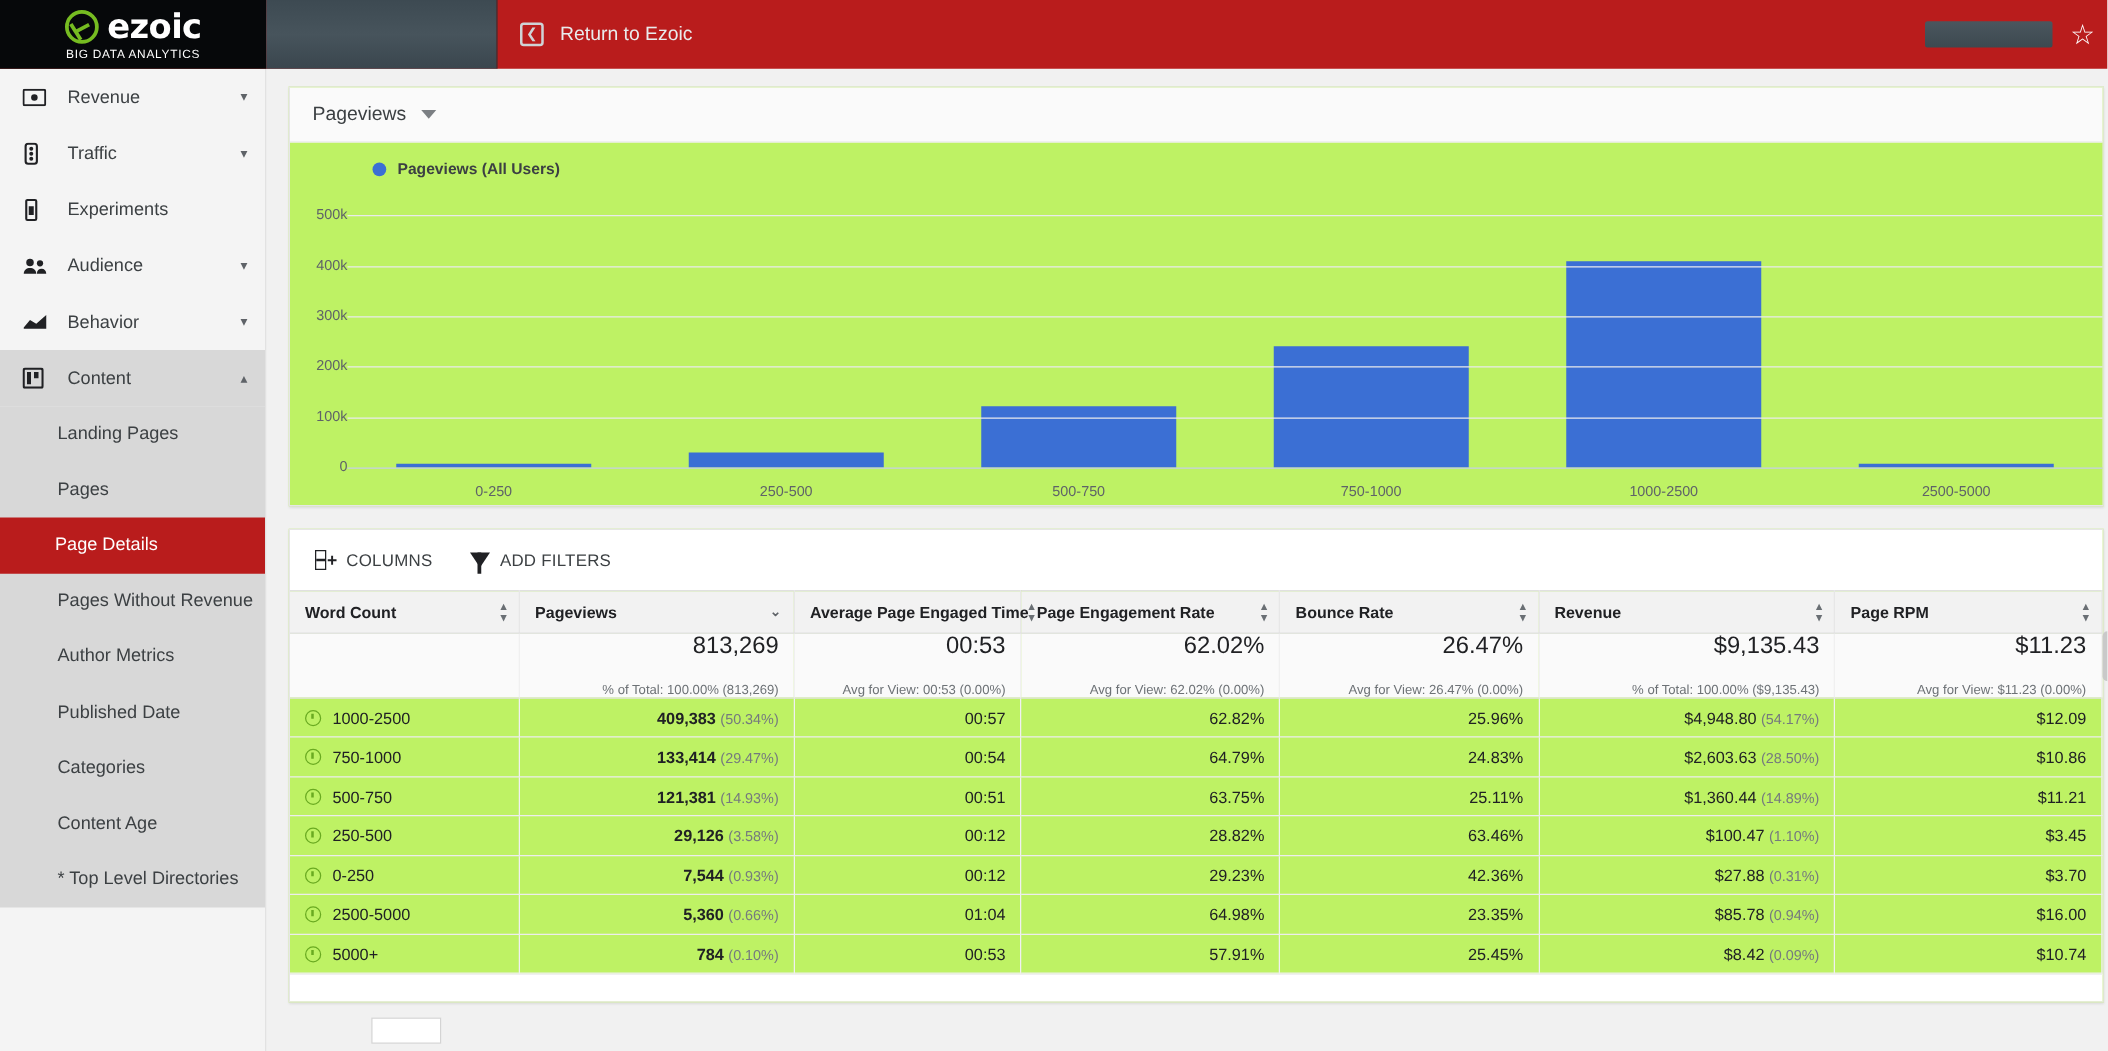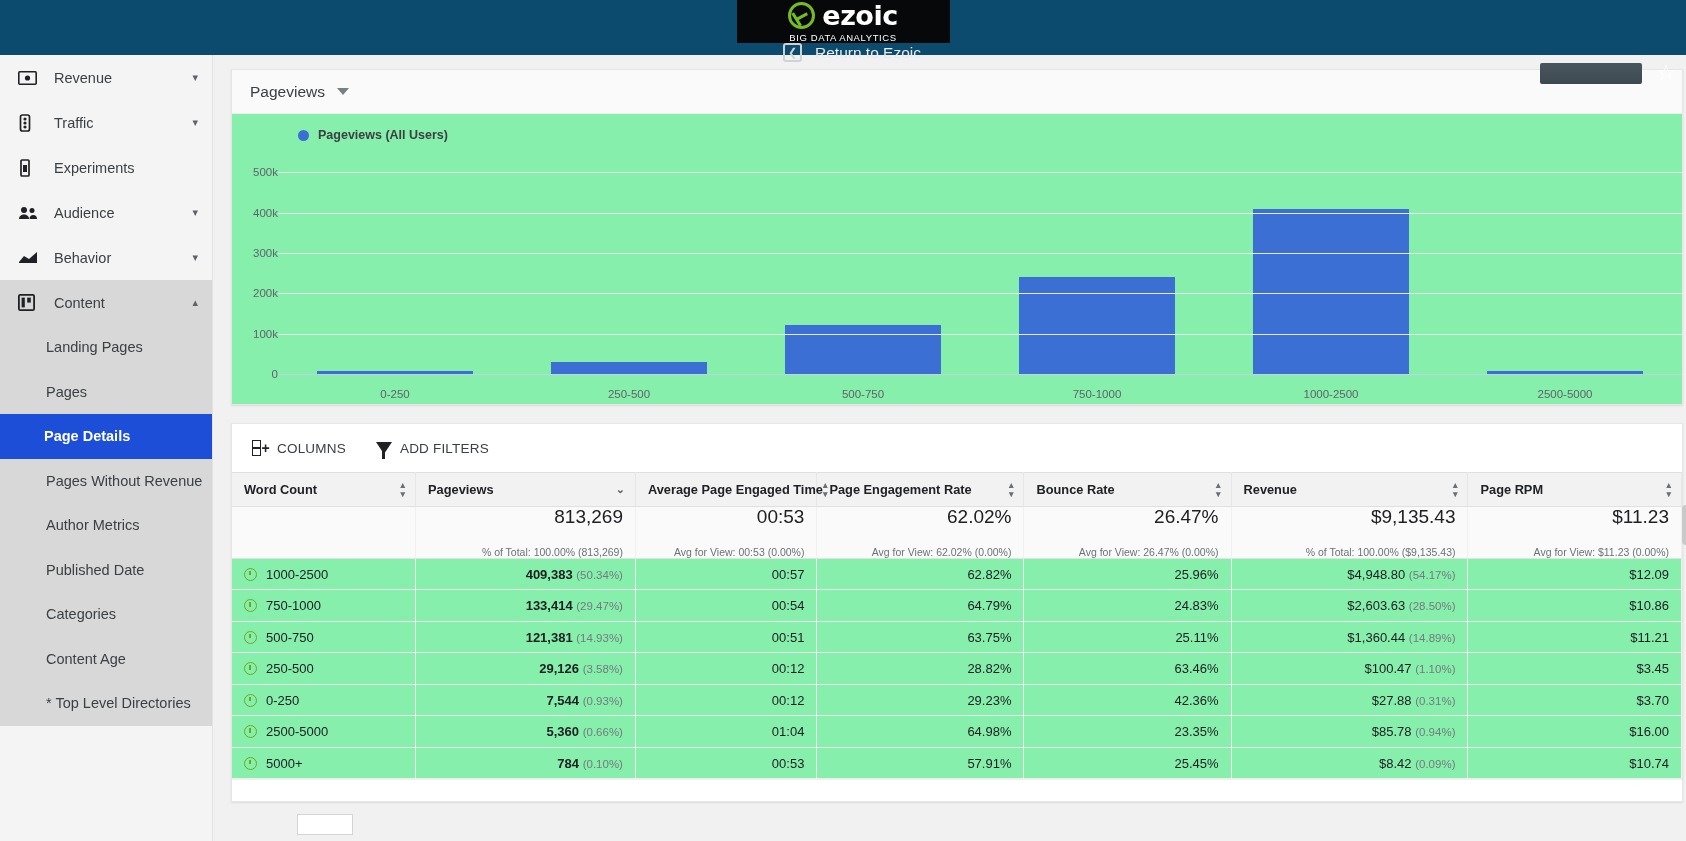--- a/index.html
+++ b/index.html
@@ -7,21 +7,21 @@
     width: 1686px; height: 841px;
     overflow: hidden;
     font-family: "Liberation Sans", sans-serif;
     background: #f1f1f1;
   }
   .app { position: relative; width: 1686px; height: 841px; display: flex; }
 
   
   .topbar {
     position: absolute; top: 0; left: 0; width: 1686px; height: 55px;
-    background: #0c4a6e; display: flex; align-items: center; z-index: 40; flex-direction: column;
+    background: #b91c1c; display: flex; align-items: center; z-index: 40;
   }
   .brand {
     width: 213px; height: 55px; background: #06080a;
     display: flex; flex-direction: column; align-items: center; justify-content: center;
   }
   .brand-row { display: flex; align-items: center; gap: 7px; }
   .brand-mark {
     width: 27px; height: 27px; border-radius: 50%;
     border: 3px solid #76bc21; position: relative;
   }
@@ -78,29 +78,29 @@
     width: 22px; margin-right: 14px; display: flex; align-items: center; justify-content: flex-start;
     color: #202124;
   }
   .nav-item .chev { margin-left: auto; color: #5f6368; font-size: 11px; }
   .nav-item.group-open { background: #d8d8d8; }
   .sub-wrap { background: #d8d8d8; }
   .sub-item {
     display: flex; align-items: center; height: 44.5px; padding-left: 46px;
     color: #3c4043; font-size: 14.5px; cursor: pointer;
   }
-  .sub-item.active { background: #1d4ed8; color: #fff; font-weight: bold; padding-left: 44px; }
+  .sub-item.active { background: #b91c1c; color: #fff; font-weight: normal; padding-left: 44px; }
 
   
   .main {
     position: absolute; top: 55px; left: 213px; width: 1473px; height: 786px;
     background: #f1f1f1; padding: 14px 0 0 18px; overflow: hidden;
   }
   .card {
-    background: #86efac; border: 1px solid #e6e6e6; box-shadow: 0 1px 2px rgba(0,0,0,.09);
+    background: #bef264; border: 1px solid #e6e6e6; box-shadow: 0 1px 2px rgba(0,0,0,.09);
   }
   .chart-card { width: 1452px; }
   .chart-head {
     height: 44px; display: flex; align-items: center; padding-left: 18px;
     border-bottom: 1px solid #ececec; background: #fafafa;
   }
   .metric-sel { display: flex; align-items: center; gap: 12px; cursor: pointer; }
   .metric-name { font-size: 15.5px; color: #3c4043; }
   .caret { width: 0; height: 0; border-left: 6px solid transparent; border-right: 6px solid transparent; border-top: 7px solid #7b7f83; }
   .chart-body { position: relative; height: 290px; padding: 14px 0 0 0; }

